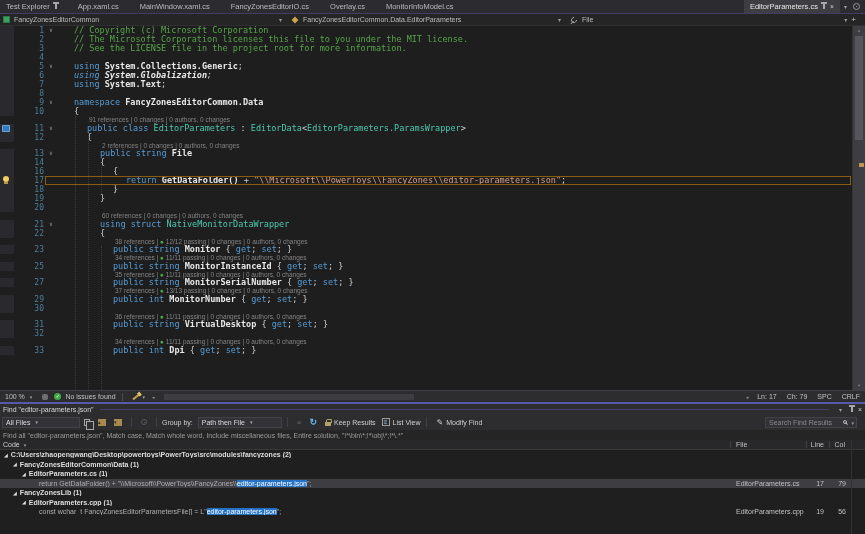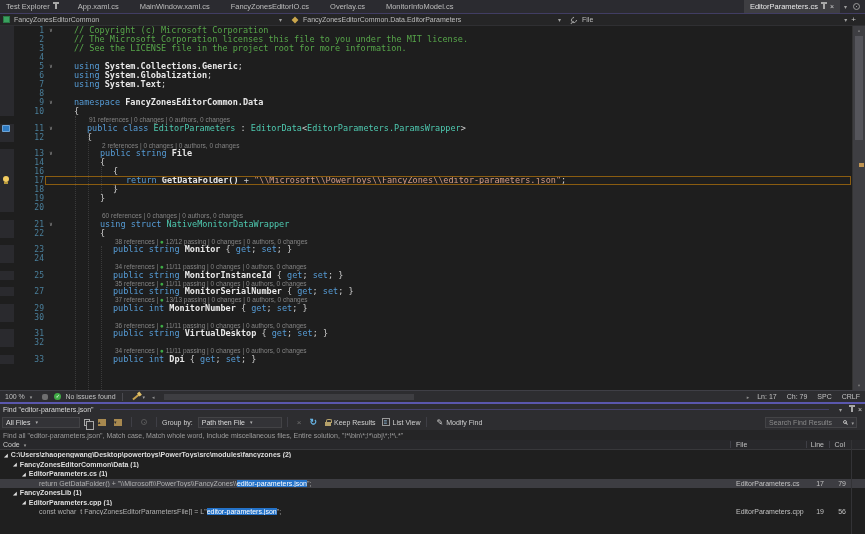--- a/index.html
+++ b/index.html
@@ -165,42 +165,41 @@
   </div>
 </div>
 
 <div class="editor">
   <div>
       <div class="row code"><span class="gmargin"></span><span class="lnum">1</span><span class="fold">∨</span><span class="ltext" style="padding-left: 16px;"><span class="tk-c">// Copyright (c) Microsoft Corporation</span></span></div>
       <div class="row code"><span class="gmargin"></span><span class="lnum">2</span><span class="fold"></span><span class="ltext" style="padding-left: 16px;"><span class="tk-c">// The Microsoft Corporation licenses this file to you under the MIT license.</span></span></div>
       <div class="row code"><span class="gmargin"></span><span class="lnum">3</span><span class="fold"></span><span class="ltext" style="padding-left: 16px;"><span class="tk-c">// See the LICENSE file in the project root for more information.</span></span></div>
       <div class="row code"><span class="gmargin"></span><span class="lnum">4</span><span class="fold"></span><span class="ltext" style="padding-left: 16px;"></span></div>
       <div class="row code"><span class="gmargin"></span><span class="lnum">5</span><span class="fold">∨</span><span class="ltext" style="padding-left: 16px;"><span class="tk-k">using </span><span class="tk-d">System.Collections.Generic</span><span class="tk-p">;</span></span></div>
-      <div class="row code"><span class="gmargin"></span><span class="lnum">6</span><span class="fold"></span><span class="ltext" style="padding-left: 16px;"><span class="tk-k">using </span><span class="tk-d">System.Globalization</span><span class="tk-p">;</span></span></div>
+      <div class="row code"><span class="gmargin"></span><span class="lnum">6</span><span class="fold"></span><span class="ltext" style="padding-left: 16px; font-style: italic;"><span class="tk-k">using </span><span class="tk-d">System.Globalization</span><span class="tk-p">;</span></span></div>
       <div class="row code"><span class="gmargin"></span><span class="lnum">7</span><span class="fold"></span><span class="ltext" style="padding-left: 16px;"><span class="tk-k">using </span><span class="tk-d">System.Text</span><span class="tk-p">;</span></span></div>
       <div class="row code"><span class="gmargin"></span><span class="lnum">8</span><span class="fold"></span><span class="ltext" style="padding-left: 16px;"></span></div>
       <div class="row code"><span class="gmargin"></span><span class="lnum">9</span><span class="fold">∨</span><span class="ltext" style="padding-left: 16px;"><span class="tk-k">namespace </span><span class="tk-d">FancyZonesEditorCommon.Data</span></span></div>
       <div class="row code"><span class="gmargin"></span><span class="lnum">10</span><span class="fold"></span><span class="ltext" style="padding-left: 16px;"><span class="tk-p">{</span></span></div>
       <div class="row lens" style="padding-left: 89px;"><span>91 references | 0 changes | 0 authors, 0 changes</span></div>
       <div class="row code"><span class="gmargin"><span class="g-ref"></span></span><span class="lnum">11</span><span class="fold">∨</span><span class="ltext" style="padding-left: 29px;"><span class="tk-k">public class </span><span class="tk-t">EditorParameters</span><span class="tk-p"> : </span><span class="tk-t">EditorData</span><span class="tk-p">&lt;</span><span class="tk-t">EditorParameters.ParamsWrapper</span><span class="tk-p">&gt;</span></span></div>
       <div class="row code"><span class="gmargin"></span><span class="lnum">12</span><span class="fold"></span><span class="ltext" style="padding-left: 29px;"><span class="tk-p">{</span></span></div>
       <div class="row lens" style="padding-left: 102px;"><span>2 references | 0 changes | 0 authors, 0 changes</span></div>
       <div class="row code"><span class="gmargin"></span><span class="lnum">13</span><span class="fold">∨</span><span class="ltext" style="padding-left: 42px;"><span class="tk-k">public string </span><span class="tk-d">File</span></span></div>
       <div class="row code"><span class="gmargin"></span><span class="lnum">14</span><span class="fold"></span><span class="ltext" style="padding-left: 42px;"><span class="tk-p">{</span></span></div>
       <div class="row code"><span class="gmargin"></span><span class="lnum">16</span><span class="fold"></span><span class="ltext" style="padding-left: 55px;"><span class="tk-p">{</span></span></div>
       <div class="row code cur"><span class="gmargin"><span class="g-bulb"></span></span><span class="lnum">17</span><span class="fold"></span><span class="ltext" style="padding-left: 68px;"><span class="tk-k">return </span><span class="tk-d">GetDataFolder()</span><span class="tk-p"> + </span><span class="tk-s">"\\Microsoft\\PowerToys\\FancyZones\\editor-parameters.json"</span><span class="tk-p">;</span></span><span class="curbox"></span></div>
       <div class="row code"><span class="gmargin"></span><span class="lnum">18</span><span class="fold"></span><span class="ltext" style="padding-left: 55px;"><span class="tk-p">}</span></span></div>
       <div class="row code"><span class="gmargin"></span><span class="lnum">19</span><span class="fold"></span><span class="ltext" style="padding-left: 42px;"><span class="tk-p">}</span></span></div>
       <div class="row code"><span class="gmargin"></span><span class="lnum">20</span><span class="fold"></span><span class="ltext" style="padding-left: 16px;"></span></div>
       <div class="row lens" style="padding-left: 102px;"><span>60 references | 0 changes | 0 authors, 0 changes</span></div>
       <div class="row code"><span class="gmargin"></span><span class="lnum">21</span><span class="fold">∨</span><span class="ltext" style="padding-left: 42px;"><span class="tk-k">using struct </span><span class="tk-t">NativeMonitorDataWrapper</span></span></div>
       <div class="row code"><span class="gmargin"></span><span class="lnum">22</span><span class="fold"></span><span class="ltext" style="padding-left: 42px;"><span class="tk-p">{</span></span></div>
       <div class="row lens" style="padding-left: 115px;"><span>38 references | </span><span class="dot">●</span><span> 12/12 passing | 0 changes | 0 authors, 0 changes</span></div>
       <div class="row code"><span class="gmargin"></span><span class="lnum">23</span><span class="fold"></span><span class="ltext" style="padding-left: 55px;"><span class="tk-k">public string </span><span class="tk-d">Monitor</span><span class="tk-p"> { </span><span class="tk-k">get</span><span class="tk-p">; </span><span class="tk-k">set</span><span class="tk-p">; }</span></span></div>
-      <div class="row code"><span class="gmargin"></span><span class="lnum">24</span><span class="fold"></span><span class="ltext" style="padding-left: 16px;"></span></div>
       <div class="row lens" style="padding-left: 115px;"><span>34 references | </span><span class="dot">●</span><span> 11/11 passing | 0 changes | 0 authors, 0 changes</span></div>
       <div class="row code"><span class="gmargin"></span><span class="lnum">25</span><span class="fold"></span><span class="ltext" style="padding-left: 55px;"><span class="tk-k">public string </span><span class="tk-d">MonitorInstanceId</span><span class="tk-p"> { </span><span class="tk-k">get</span><span class="tk-p">; </span><span class="tk-k">set</span><span class="tk-p">; }</span></span></div>
       <div class="row lens" style="padding-left: 115px;"><span>35 references | </span><span class="dot">●</span><span> 11/11 passing | 0 changes | 0 authors, 0 changes</span></div>
       <div class="row code"><span class="gmargin"></span><span class="lnum">27</span><span class="fold"></span><span class="ltext" style="padding-left: 55px;"><span class="tk-k">public string </span><span class="tk-d">MonitorSerialNumber</span><span class="tk-p"> { </span><span class="tk-k">get</span><span class="tk-p">; </span><span class="tk-k">set</span><span class="tk-p">; }</span></span></div>
       <div class="row lens" style="padding-left: 115px;"><span>37 references | </span><span class="dot">●</span><span> 13/13 passing | 0 changes | 0 authors, 0 changes</span></div>
       <div class="row code"><span class="gmargin"></span><span class="lnum">29</span><span class="fold"></span><span class="ltext" style="padding-left: 55px;"><span class="tk-k">public int </span><span class="tk-d">MonitorNumber</span><span class="tk-p"> { </span><span class="tk-k">get</span><span class="tk-p">; </span><span class="tk-k">set</span><span class="tk-p">; }</span></span></div>
       <div class="row code"><span class="gmargin"></span><span class="lnum">30</span><span class="fold"></span><span class="ltext" style="padding-left: 16px;"></span></div>
       <div class="row lens" style="padding-left: 115px;"><span>36 references | </span><span class="dot">●</span><span> 11/11 passing | 0 changes | 0 authors, 0 changes</span></div>
       <div class="row code"><span class="gmargin"></span><span class="lnum">31</span><span class="fold"></span><span class="ltext" style="padding-left: 55px;"><span class="tk-k">public string </span><span class="tk-d">VirtualDesktop</span><span class="tk-p"> { </span><span class="tk-k">get</span><span class="tk-p">; </span><span class="tk-k">set</span><span class="tk-p">; }</span></span></div>
       <div class="row code"><span class="gmargin"></span><span class="lnum">32</span><span class="fold"></span><span class="ltext" style="padding-left: 16px;"></span></div>

